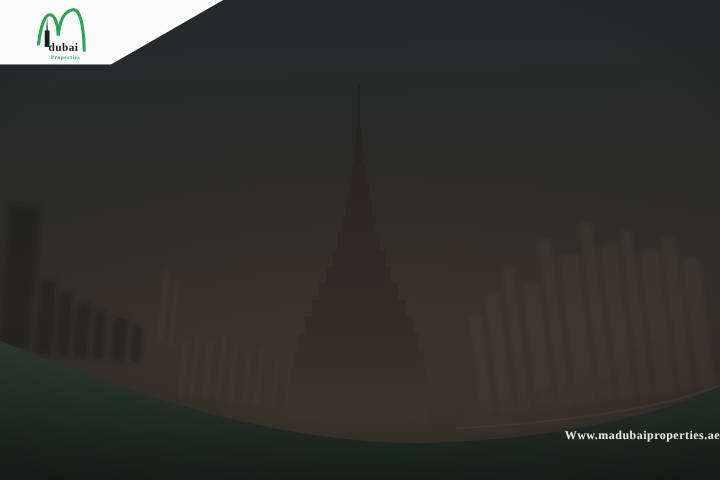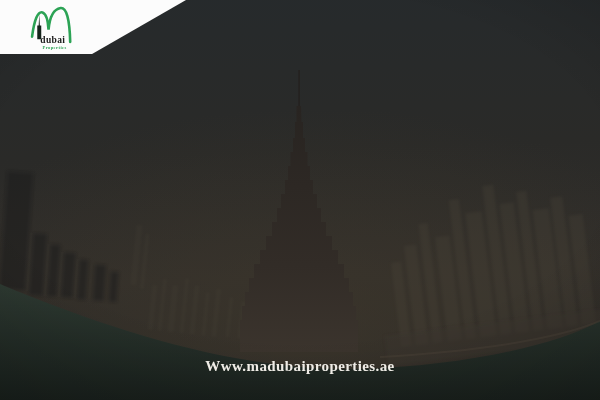--- a/index.html
+++ b/index.html
@@ -25,22 +25,22 @@
   .hero{position:absolute;left:0;right:0;top:139px;text-align:center;}
   .hero h1{
     margin:0;font-size:29px;line-height:34px;font-weight:700;letter-spacing:-0.4px;
     color:var(--title-yellow,#f0d052);
   }
   .hero h2{
     margin:5px 0 0 0;font-size:22px;line-height:26px;font-weight:700;letter-spacing:-0.2px;
     color:var(--subtitle-white,#fafafa);
   }
   .site{
-    position:absolute;left:0;right:0;top:358px;text-align:center;
-    font-family:"Liberation Serif",serif;font-weight:700;font-size:15px;
+    position:absolute;left:0;right:0;top:358px;text-align:right;
+    font-family:"Liberation Serif",serif;font-weight:700;font-size:10px;
     letter-spacing:0.4px;color:#efece6;
   }
 </style>
 </head>
 <body>
 
 <div class="canvas">
 
   <svg class="scene" viewBox="0 0 600 400" aria-hidden="true">
     <defs>

